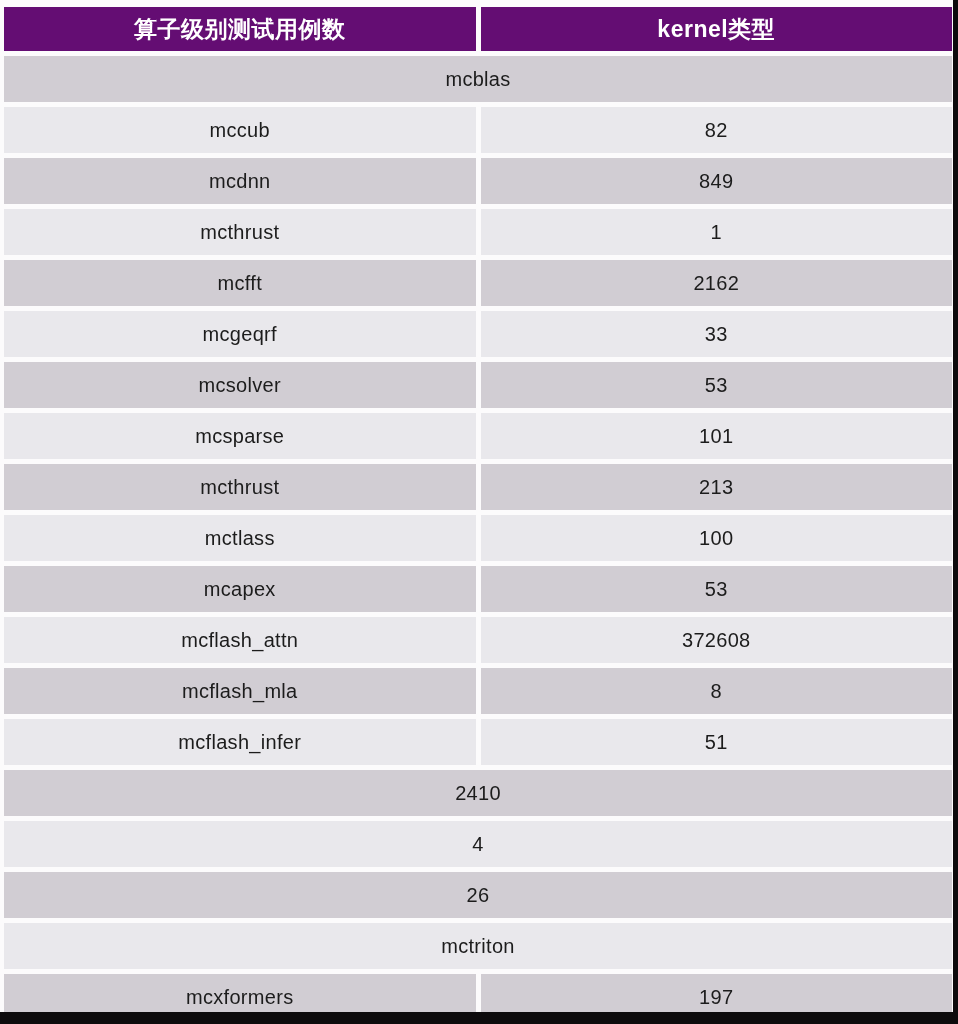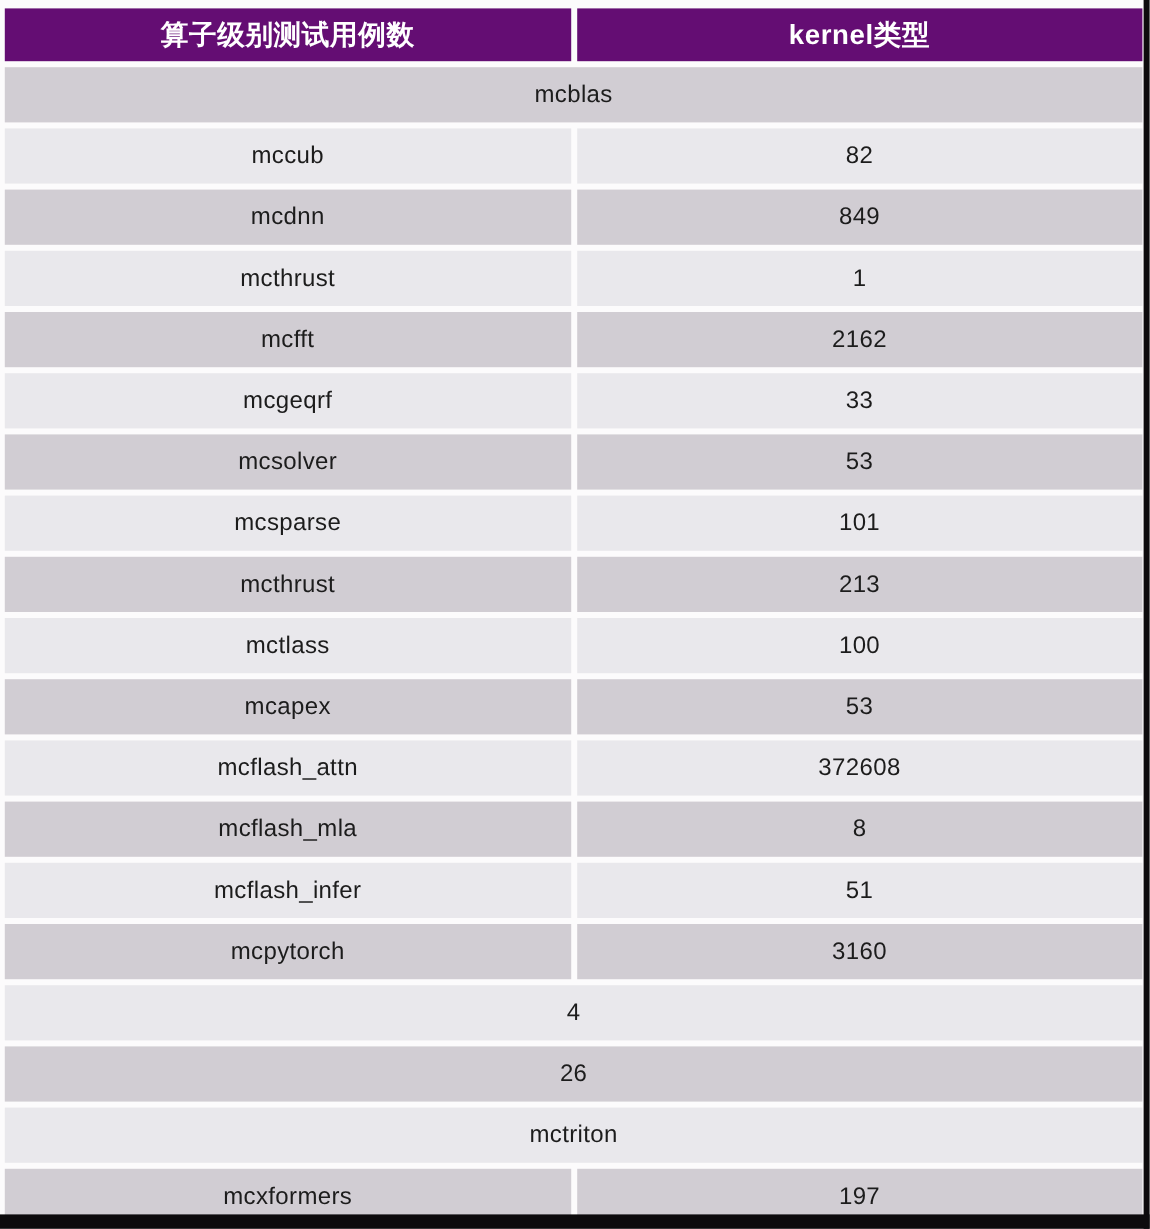--- a/index.html
+++ b/index.html
@@ -141,22 +141,21 @@
         </div>
         <div class="tr">
           <div class="td">mcflash_mla</div>
           <div class="td">8</div>
         </div>
         <div class="tr">
           <div class="td">mcflash_infer</div>
           <div class="td">51</div>
         </div>
         <div class="tr">
-          <div class="td">mcpytorch</div>
-          <div class="td">3160</div>
+          <div class="td">2410</div>
         </div>
         <div class="tr">
           <div class="td">4</div>
         </div>
         <div class="tr">
           <div class="td">26</div>
         </div>
         <div class="tr">
           <div class="td">mctriton</div>
         </div>

